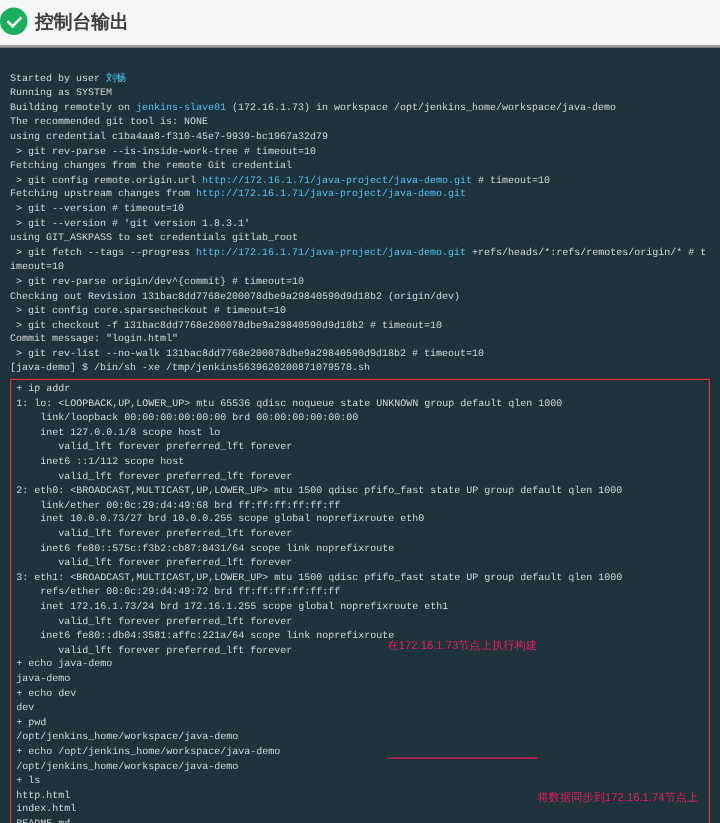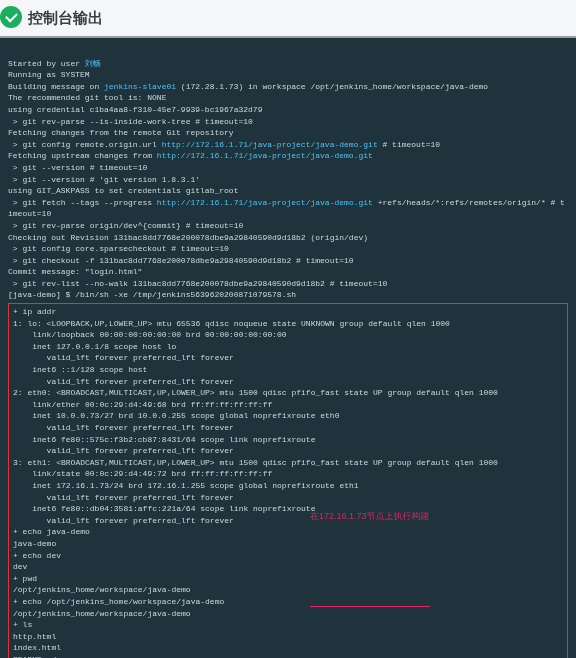--- a/index.html
+++ b/index.html
@@ -4,21 +4,21 @@
   <style>
     * { margin: 0; padding: 0; box-sizing: border-box; }
     body {
       font-family: "Microsoft YaHei", Arial, sans-serif;
       background: #f5f6f7;
       width: 576px;
       font-size: 10px;
     }
     .header {
       display: flex;
-      align-items: flex-end;
+      align-items: center;
       padding: 6px 0 8px 0;
       border-bottom: 2px solid #999da0;
       gap: 6px;
     }
     .check-icon {
       width: 22px;
       height: 22px;
       border-radius: 50%;
       background: #1aaf5d;
       display: flex;
@@ -77,53 +77,53 @@
 <body>
 
 <div class="header">
   <span class="check-icon"></span>
   <span class="title">控制台输出</span>
 </div>
 
 <div class="console">
 <span><span>Started by user </span><a class="user">刘畅</a></span>
 <span>Running as SYSTEM</span>
-<span><span>Building message on </span><a class="slave">jenkins-slave01</a><span> (172.28.1.73) in workspace /opt/jenkins_home/workspace/java-demo</span></span>
+<span><span>Building remotely on </span><a class="slave">jenkins-slave01</a><span> (172.16.1.73) in workspace /opt/jenkins_home/workspace/java-demo</span></span>
 <span>The recommended git tool is: NONE</span>
 <span>using credential c1ba4aa8-f310-45e7-9939-bc1967a32d79</span>
 <span> &gt; git rev-parse --is-inside-work-tree # timeout=10</span>
-<span>Fetching changes from the remote Git repository</span>
+<span>Fetching changes from the remote Git credential</span>
 <span><span> &gt; git config remote.origin.url </span><a>http://172.16.1.71/java-project/java-demo.git</a><span> # timeout=10</span></span>
 <span><span>Fetching upstream changes from </span><a>http://172.16.1.71/java-project/java-demo.git</a></span>
 <span> &gt; git --version # timeout=10</span>
 <span> &gt; git --version # 'git version 1.8.3.1'</span>
 <span>using GIT_ASKPASS to set credentials gitlab_root</span>
 <span><span> &gt; git fetch --tags --progress </span><a>http://172.16.1.71/java-project/java-demo.git</a><span> +refs/heads/*:refs/remotes/origin/* # timeout=10</span></span>
 <span> &gt; git rev-parse origin/dev^{commit} # timeout=10</span>
 <span>Checking out Revision 131bac8dd7768e200078dbe9a29840590d9d18b2 (origin/dev)</span>
 <span> &gt; git config core.sparsecheckout # timeout=10</span>
 <span> &gt; git checkout -f 131bac8dd7768e200078dbe9a29840590d9d18b2 # timeout=10</span>
 <span>Commit message: "login.html"</span>
 <span> &gt; git rev-list --no-walk 131bac8dd7768e200078dbe9a29840590d9d18b2 # timeout=10</span>
 <span>[java-demo] $ /bin/sh -xe /tmp/jenkins5639620200871079578.sh</span>
 <div class="red-box"><span>+ ip addr</span>
 <span>1: lo: &lt;LOOPBACK,UP,LOWER_UP&gt; mtu 65536 qdisc noqueue state UNKNOWN group default qlen 1000</span>
 <span>    link/loopback 00:00:00:00:00:00 brd 00:00:00:00:00:00</span>
 <span>    inet 127.0.0.1/8 scope host lo</span>
 <span>       valid_lft forever preferred_lft forever</span>
-<span>    inet6 ::1/128 scope host</span>
+<span>    inet6 ::1/112 scope host</span>
 <span>       valid_lft forever preferred_lft forever</span>
 <span>2: eth0: &lt;BROADCAST,MULTICAST,UP,LOWER_UP&gt; mtu 1500 qdisc pfifo_fast state UP group default qlen 1000</span>
 <span>    link/ether 00:0c:29:d4:49:68 brd ff:ff:ff:ff:ff:ff</span>
 <span>    inet 10.0.0.73/27 brd 10.0.0.255 scope global noprefixroute eth0</span>
 <span>       valid_lft forever preferred_lft forever</span>
 <span>    inet6 fe80::575c:f3b2:cb87:8431/64 scope link noprefixroute</span>
 <span>       valid_lft forever preferred_lft forever</span>
 <span>3: eth1: &lt;BROADCAST,MULTICAST,UP,LOWER_UP&gt; mtu 1500 qdisc pfifo_fast state UP group default qlen 1000</span>
-<span>    link/state 00:0c:29:d4:49:72 brd ff:ff:ff:ff:ff:ff</span>
+<span>    refs/ether 00:0c:29:d4:49:72 brd ff:ff:ff:ff:ff:ff</span>
 <span>    inet 172.16.1.73/24 brd 172.16.1.255 scope global noprefixroute eth1</span>
 <span>       valid_lft forever preferred_lft forever</span>
 <span>    inet6 fe80::db04:3581:affc:221a/64 scope link noprefixroute</span>
 <span>       valid_lft forever preferred_lft forever</span>
 <span>+ echo java-demo</span>
 <span>java-demo</span>
 <span>+ echo dev</span>
 <span>dev</span>
 <span>+ pwd</span>
 <span>/opt/jenkins_home/workspace/java-demo</span>
@@ -134,13 +134,14 @@
 <span>index.html</span>
 <span>README.md</span>
 
 </div>
 
 
 
 
 <span class="anno-pink anno1">在172.16.1.73节点上执行构建</span>
 <span class="anno-line line2"></span>
+<span class="anno-pink anno2">将数据同步到172.16.1.74节点上</span>
 </div>
 
 </body></html>

